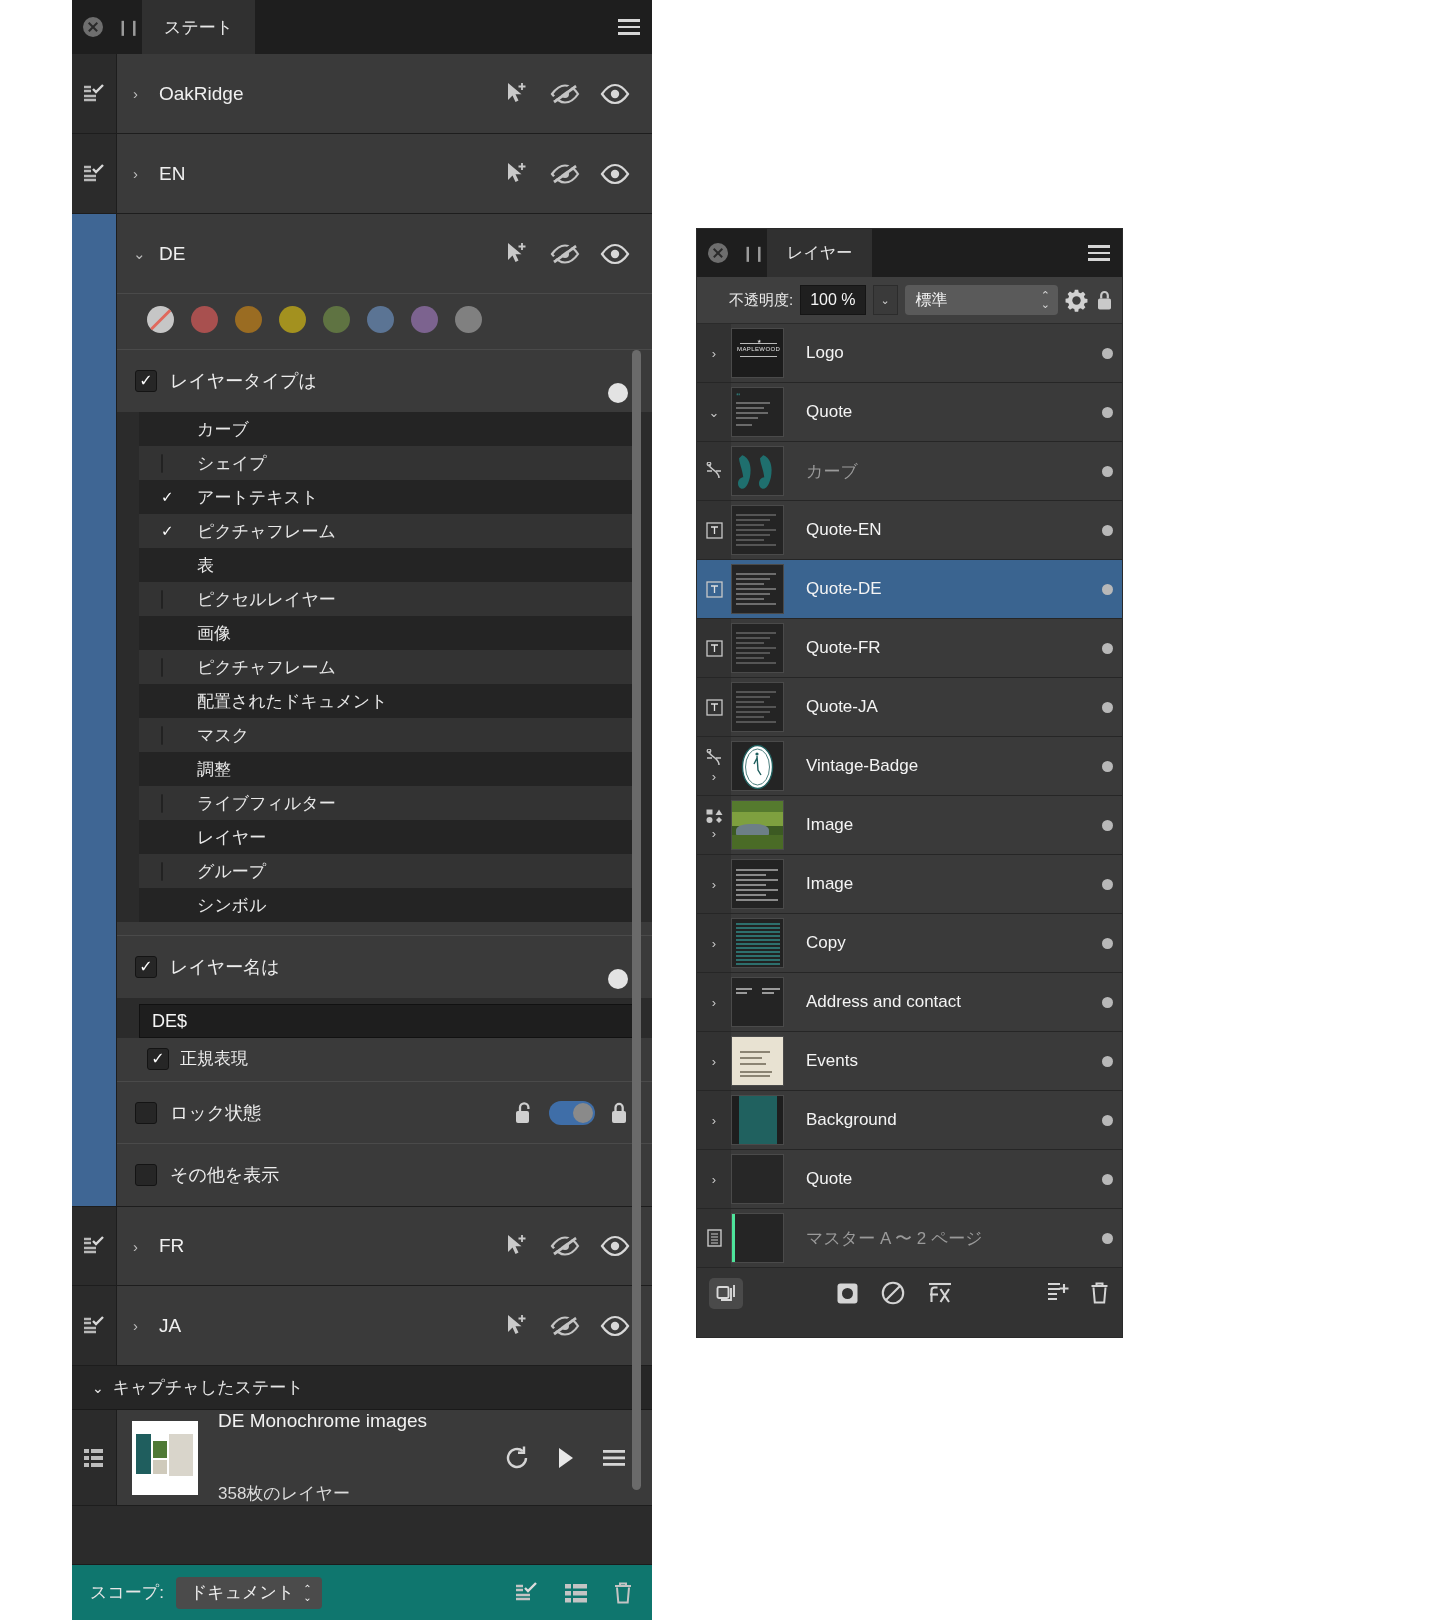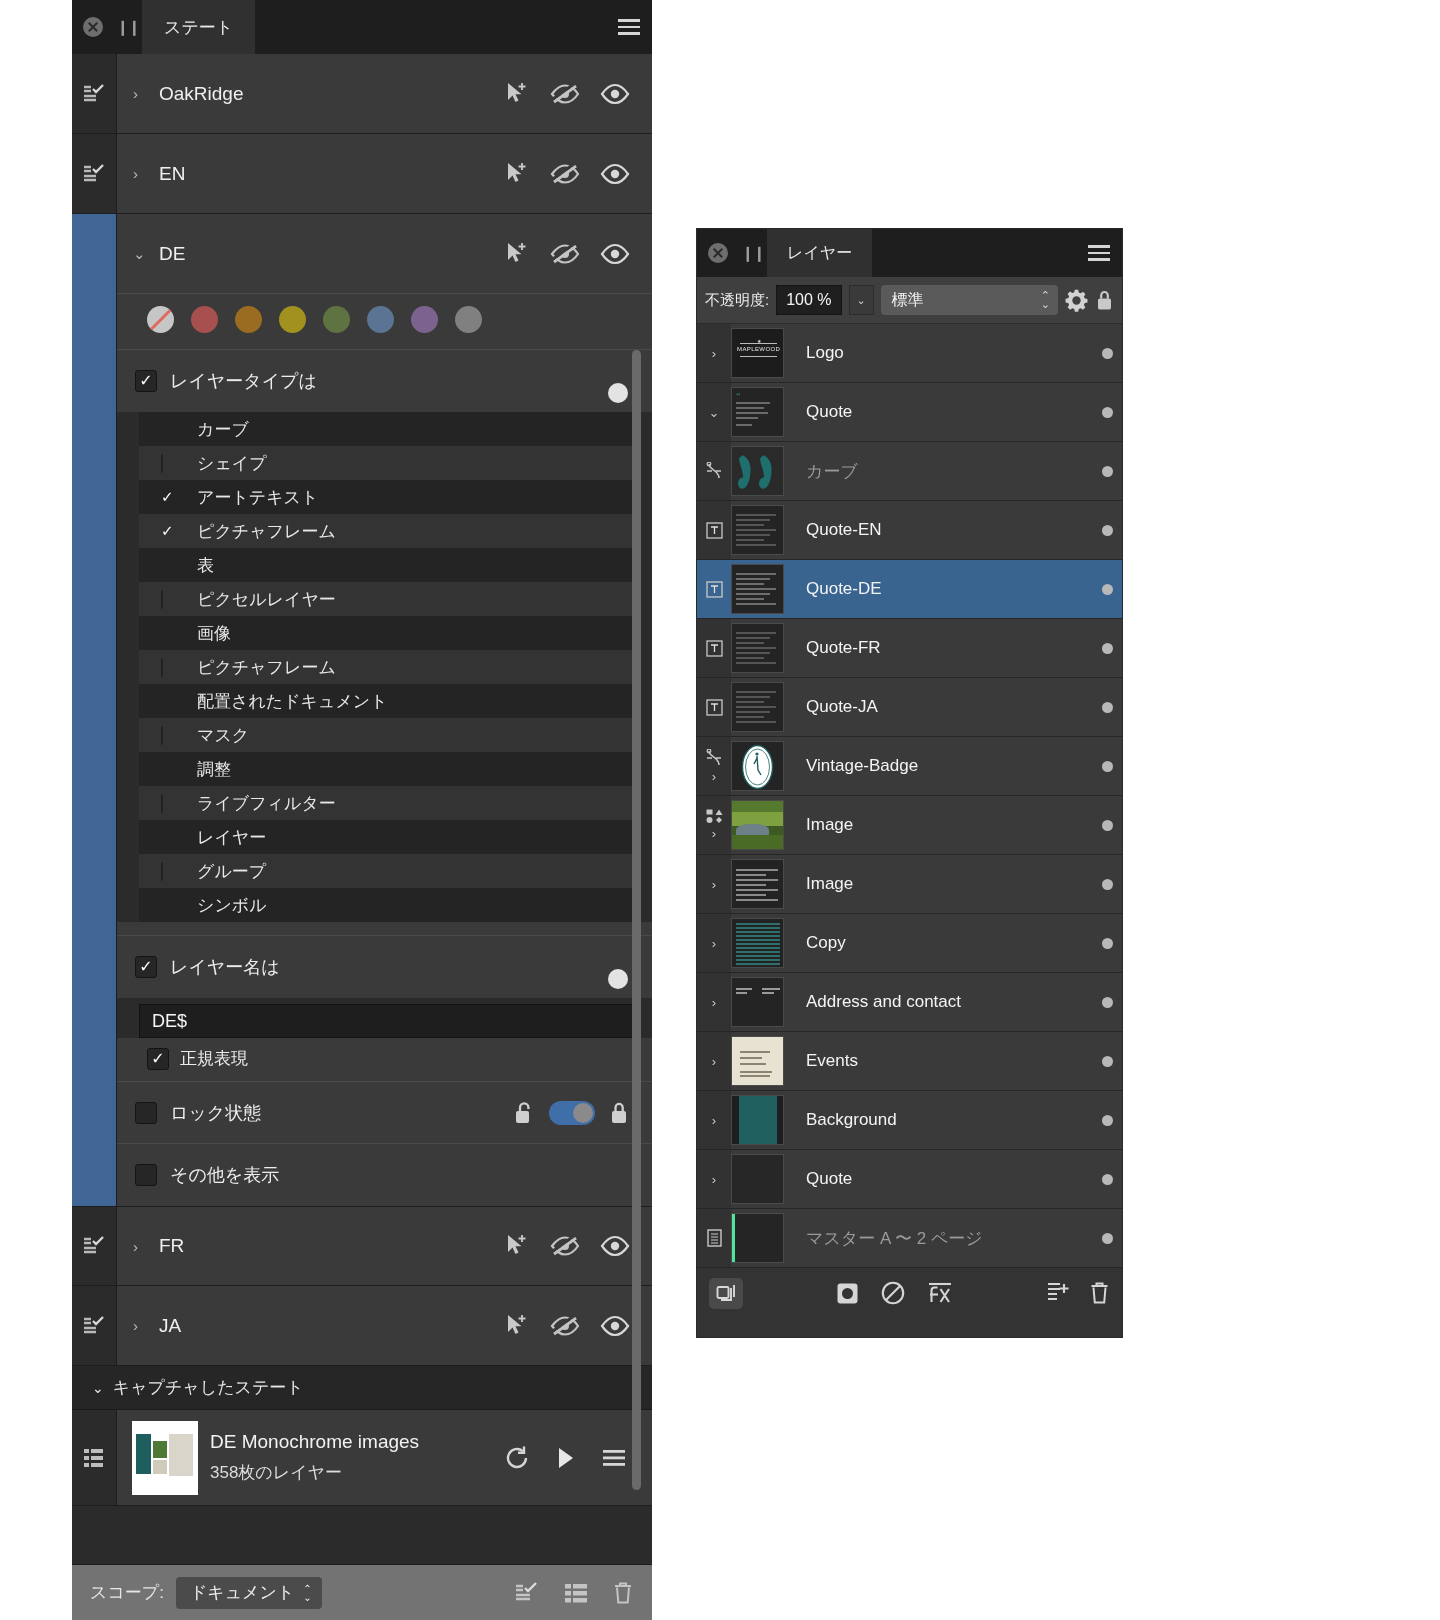--- a/index.html
+++ b/index.html
@@ -69,42 +69,42 @@
 
   .lockicons{ display:flex;align-items:center;gap:13px; }
   .capt-head{ height:44px; background:#262626; display:flex; align-items:center;
      padding-left:20px; color:#e6e6e6; font-size:17px; border-bottom:1px solid #1a1a1a;}
   .capt-row{ display:flex; height:96px; background:#3a3a3a; align-items:stretch;
      border-bottom:1px solid #1d1d1d;}
   .capt-gut{ width:45px;background:#2b2b2b;display:flex;align-items:center;justify-content:center;
      border-right:1px solid #1d1d1d;}
   .capt-thumb{ width:66px;height:74px;background:#fff;margin:11px 0 0 15px; position:relative;
      overflow:hidden; }
-  .capt-txt{ flex:1; padding-left:12px; display:flex; flex-direction:column; justify-content:center; }
+  .capt-txt{ flex:1; padding-left:20px; display:flex; flex-direction:column; justify-content:space-between; }
   .capt-t1{ color:#f2f2f2; font-size:19px; margin-bottom:8px;}
   .capt-t2{ color:#dcdcdc; font-size:17px;}
   .capt-ic{ display:flex;align-items:center;gap:26px;padding-right:26px;}
 
-  #leftFoot{ position:absolute;bottom:0;left:0;right:0;height:56px;background:#737373;
+  #leftFoot{ position:absolute;bottom:0;left:0;right:0;height:56px;background:#0f766e;
      display:flex;align-items:center;padding:0 18px; border-top:1px solid #1c1c1c;}
   #leftFoot .scopelab{ color:#e6e6e6;font-size:17px; margin-right:12px;}
   .scopesel{ background:#4b4b4b;border-radius:4px;height:32px;display:flex;align-items:center;
      padding:0 10px 0 14px; color:#f0f0f0; font-size:17px; gap:9px;}
   #leftFoot .ftools{ margin-left:auto; display:flex; align-items:center; gap:24px;}
 
   .scrollbar{ position:absolute; width:9px; border-radius:5px; background:#6a6a6a; }
 
   
   #rightPanel{ left:696px; top:228px; width:427px; height:1110px; background:#333333;
      border:1px solid #2a2a2a;}
   #rightPanel .tabbar{ height:48px; }
   #rightPanel .tabbar .tab{ font-size:16px; padding:0 20px;}
   .opbar{ height:47px; background:#3f3f3f; display:flex; align-items:center; padding:0 8px;
      gap:7px; border-bottom:1px solid #2b2b2b;}
-  .opbar .oplab{ color:#ececec; font-size:15px; }
+  .opbar .oplab{ color:#ececec; font-size:15px;margin-left:24px; }
   .opfield{ background:#1f1f1f; border:1px solid #151515; height:30px; display:flex;
      align-items:center; padding:0 9px; color:#f5f5f5; font-size:16px;}
   .opstep{ background:#3a3a3a;border:1px solid #2c2c2c;height:30px;width:25px;
      display:flex;align-items:center;justify-content:center;color:#cfcfcf;font-size:11px;}
   .blendsel{ background:#5a5a5a;border-radius:4px;height:30px;flex:1;display:flex;
      align-items:center;padding:0 8px 0 11px;color:#f2f2f2;font-size:16px;}
   .blendsel .ar{ margin-left:auto; color:#d8d8d8; font-size:11px; line-height:9px; text-align:center;}
 
   .lrow{ display:flex; align-items:stretch; height:59px; border-bottom:1px solid #262626;
      background:#3a3a3a;}

